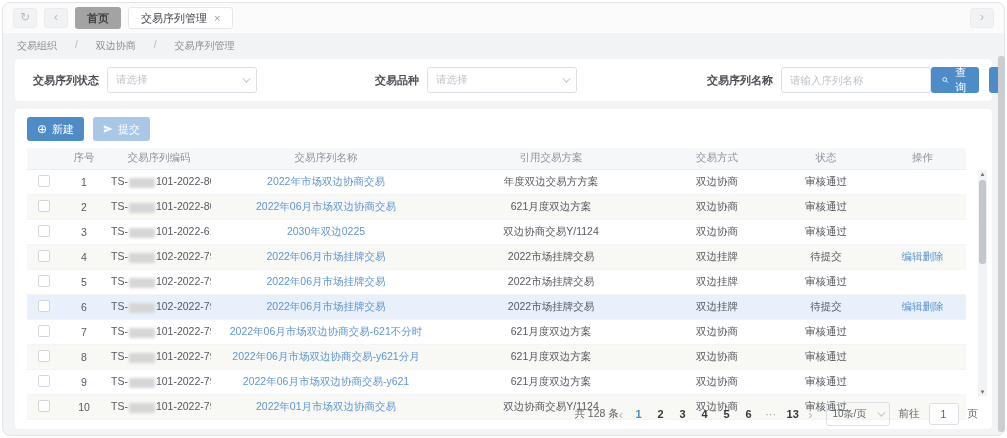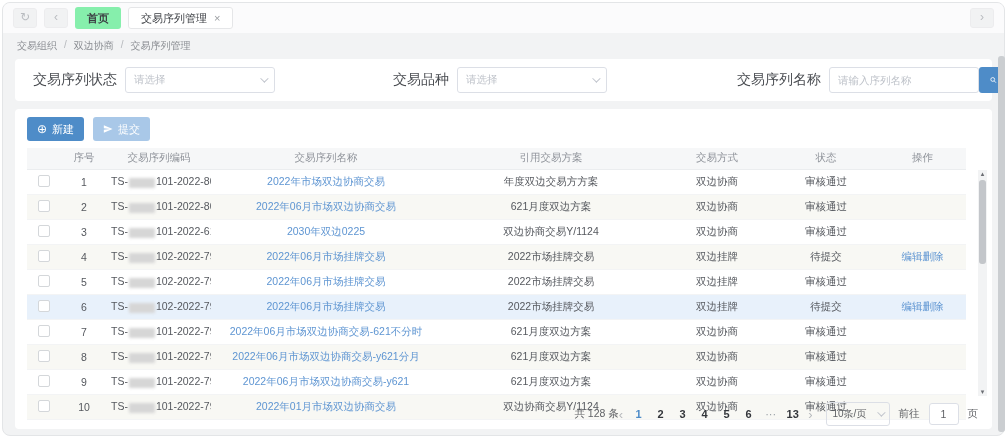--- a/index.html
+++ b/index.html
@@ -6,31 +6,31 @@
   html,body{width:1007px;height:438px;background:#fff;overflow:hidden;
     font-family:"Liberation Sans","DejaVu Sans",sans-serif;}
   :root{--primary:#4e8cc8;--primary-disabled:#a9c8e8;--link:#5e95d2;--page-bg:#f2f3f4;}
   .frame{position:absolute;left:2px;top:2px;right:2px;bottom:2px;border:1px solid #e3e5e7;
     border-radius:8px;background:var(--page-bg);display:flex;flex-direction:column;overflow:hidden;}
   
   .tabbar{height:30px;background:#fbfbfc;display:flex;align-items:center;padding:0 10px;gap:7px;flex:none;}
   .nav-btn{width:24px;height:20px;background:#f1f2f3;border:1px solid #ececee;border-radius:3px;
     color:#b9bcc0;font-size:12px;line-height:17px;text-align:center;cursor:pointer;flex:none;}
   .tab{height:22px;padding:0 12px;font-size:11px;color:#3c3f44;display:flex;align-items:center;gap:7px;border-radius:3px;cursor:pointer;}
-  .tab-home{background:#86efac;font-weight:bold;}
+  .tab-home{background:#a3a3a3;font-weight:bold;}
   .tab-active{background:#fff;border:1px solid #e5e6e8;}
   .tab-close{color:#9a9da1;font-size:11px;line-height:1;}
   .tab-spacer{flex:1;}
   
-  .crumbs{padding:6px 14px 4px;font-size:10px;color:#8b8e93;display:flex;gap:7px;flex:none;}
+  .crumbs{padding:6px 14px 4px;font-size:10px;color:#8b8e93;display:flex;gap:18px;flex:none;}
   .crumb-sep{color:#b6b9bd;}
   
   .filter-card{margin:2px 12px 8px;height:42px;background:#fff;border-radius:4px;
     display:flex;align-items:center;padding:0 18px;flex:none;}
-  .f-label{font-size:14px;font-weight:normal;color:#4a4d52;margin-right:8px;white-space:nowrap;}
+  .f-label{font-size:11px;font-weight:bold;color:#4a4d52;margin-right:8px;white-space:nowrap;}
   .select{width:150px;height:26px;border:1px solid #dcdfe6;border-radius:3px;background:#fff;
     display:flex;align-items:center;justify-content:space-between;padding:0 8px;cursor:pointer;}
   .ph{font-size:10.5px;color:#bfc3ca;}
   .chev{width:6px;height:6px;border-right:1px solid #c0c4cc;border-bottom:1px solid #c0c4cc;
     transform:rotate(45deg) translateY(-2px);flex:none;}
   .f-input{width:150px;height:26px;border:1px solid #dcdfe6;border-radius:3px;padding:0 8px;
     font-size:10.5px;color:#4a4d52;outline:none;}
   .f-input::placeholder{color:#bfc3ca;}
   .grp{display:flex;align-items:center;}
   .grp2{margin-left:118px;} .grp3{margin-left:130px;}

